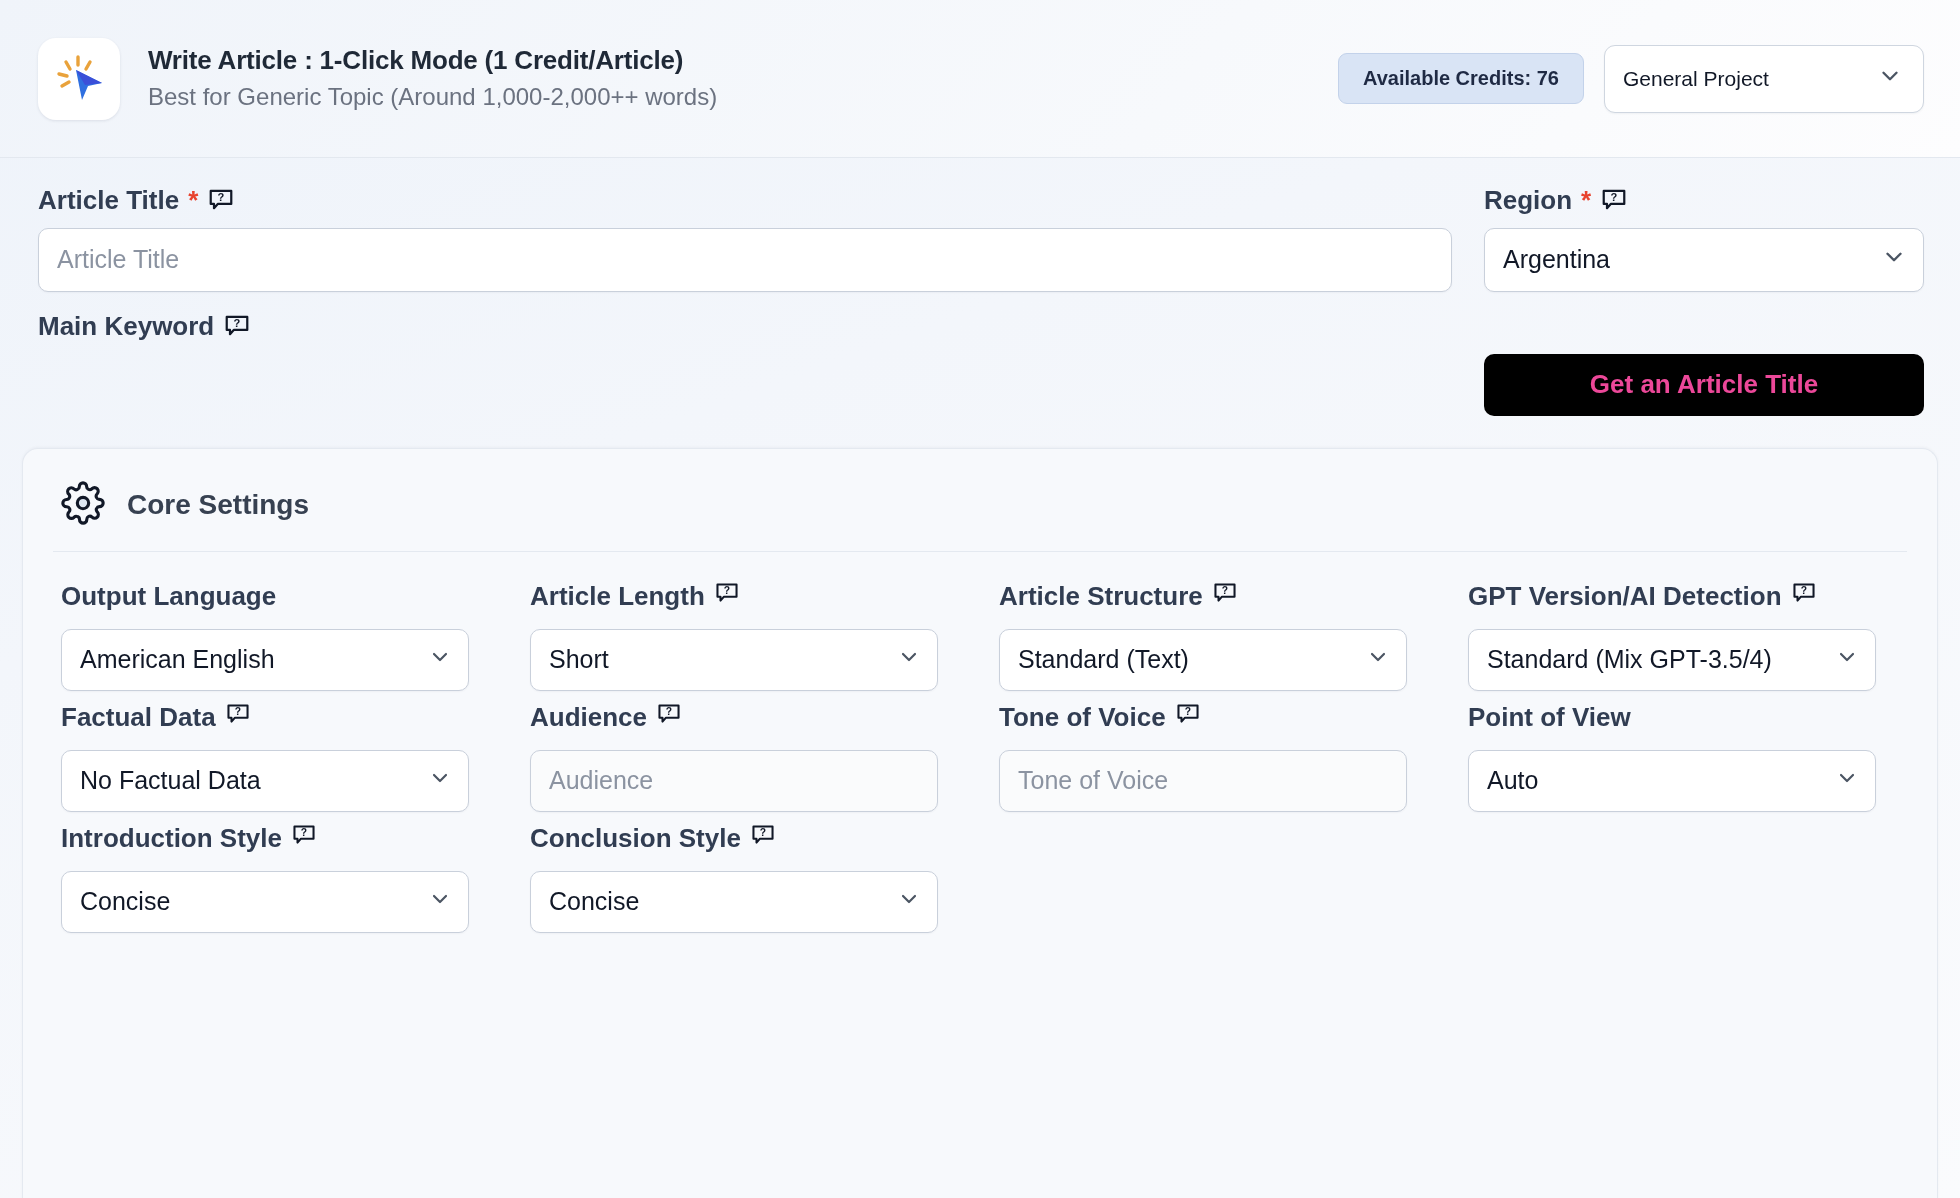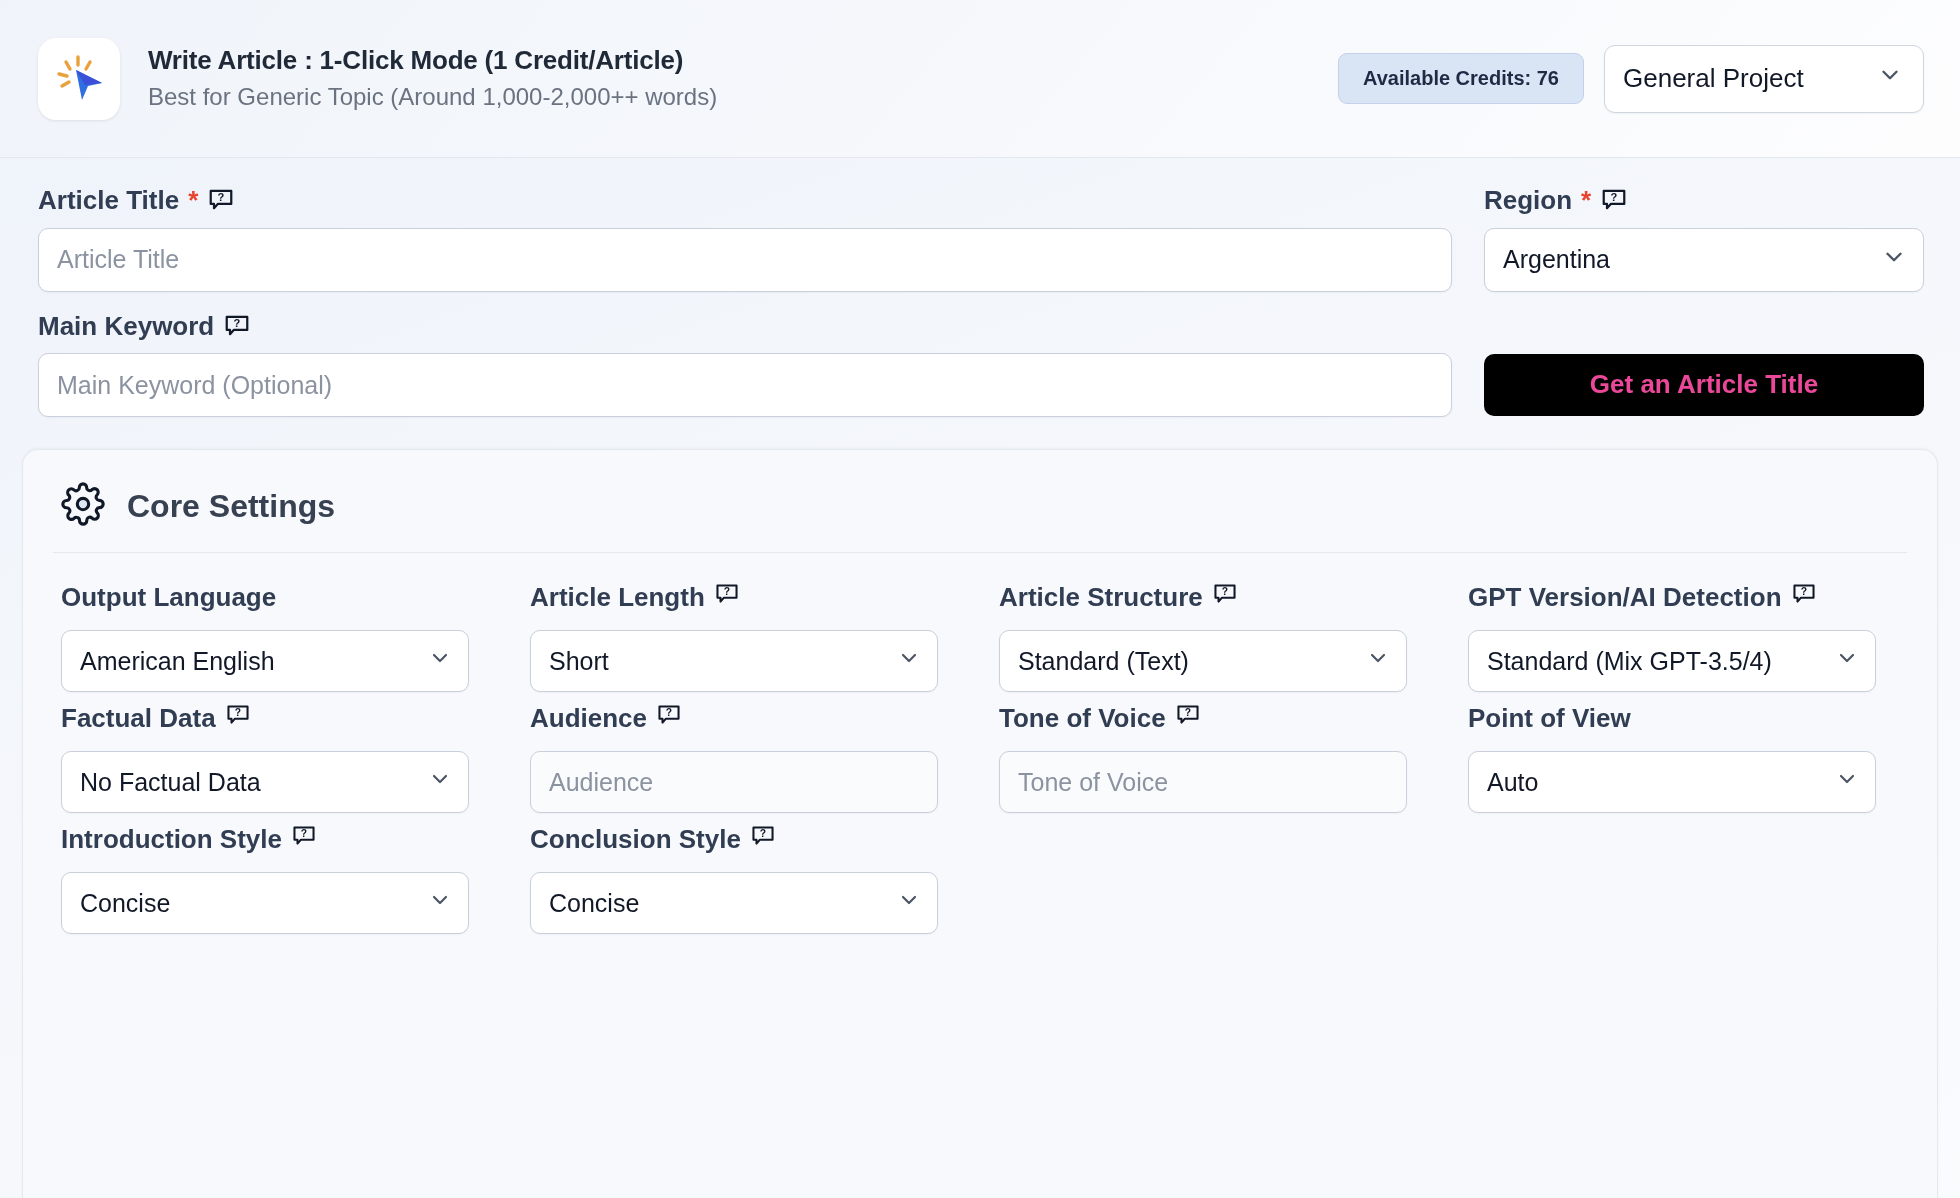--- a/index.html
+++ b/index.html
@@ -46,21 +46,21 @@
     font-size: 20px; font-weight: 700;
     padding: 13px 24px;
     white-space: nowrap;
     margin-right: 20px;
   }
   .project-select {
     width: 320px; height: 68px;
     background: #fff; border: 1px solid #cfd6e0; border-radius: 11px;
     display: flex; align-items: center; justify-content: space-between;
     padding: 0 20px 0 18px;
-    font-size: 26px; color: #111827;
+    font-size: 21px; color: #111827;
     box-shadow: 0 1px 2px rgba(20,30,60,.05);
   }
 
   
   .top-form {
     display: flex; padding: 26px 36px 0 38px; gap: 32px;
   }
   .col-left { flex: 1 1 auto; min-width: 0; }
   .col-right { flex: 0 0 440px; }
 
@@ -112,21 +112,21 @@
     border-bottom: none;
     box-shadow: 0 -1px 3px rgba(20,30,60,.04);
     padding: 26px 30px 0 30px;
     height: 782px;
   }
   .card-head {
     display: flex; align-items: center; gap: 22px;
     padding: 6px 0 22px 8px;
     border-bottom: 1px solid #e4e9f0;
   }
-  .card-title { font-size: 32px; color: #374151; font-weight: 600; }
+  .card-title { font-size: 28px; color: #374151; font-weight: 600; }
 
   .grid {
     display: grid;
     grid-template-columns: repeat(4, 1fr);
     column-gap: 30px;
     row-gap: 10px;
     padding: 28px 0 0 8px;
   }
   .cell { min-width: 0; }
   .cell .label-row { min-height: 38px; align-items: flex-start; }
@@ -198,21 +198,20 @@
       <div class="field">
         <div class="label-row">
           <span>Main Keyword</span>
           <span class="help-icon">
             <svg width="28" height="28" viewBox="0 0 24 24" fill="none" stroke="#111827" stroke-width="1.9" stroke-linejoin="round">
               <path d="M3.2 4.2 h17.6 v11.2 h-11.6 l-3.2 3.6 v-3.6 h-2.8 z"></path>
               <text x="12" y="12.6" font-size="9.5" font-family="Liberation Sans, sans-serif" font-weight="700" fill="#111827" stroke="none" text-anchor="middle">?</text>
             </svg>
           </span>
         </div>
-        <input class="text-input" value="" placeholder="Main Keyword (Optional)" style="">
       </div>
 
     </div>
 
     <div class="col-right">
 
       <div class="field">
         <div class="label-row">
           <span>Region</span>
           <span class="req">*</span>

